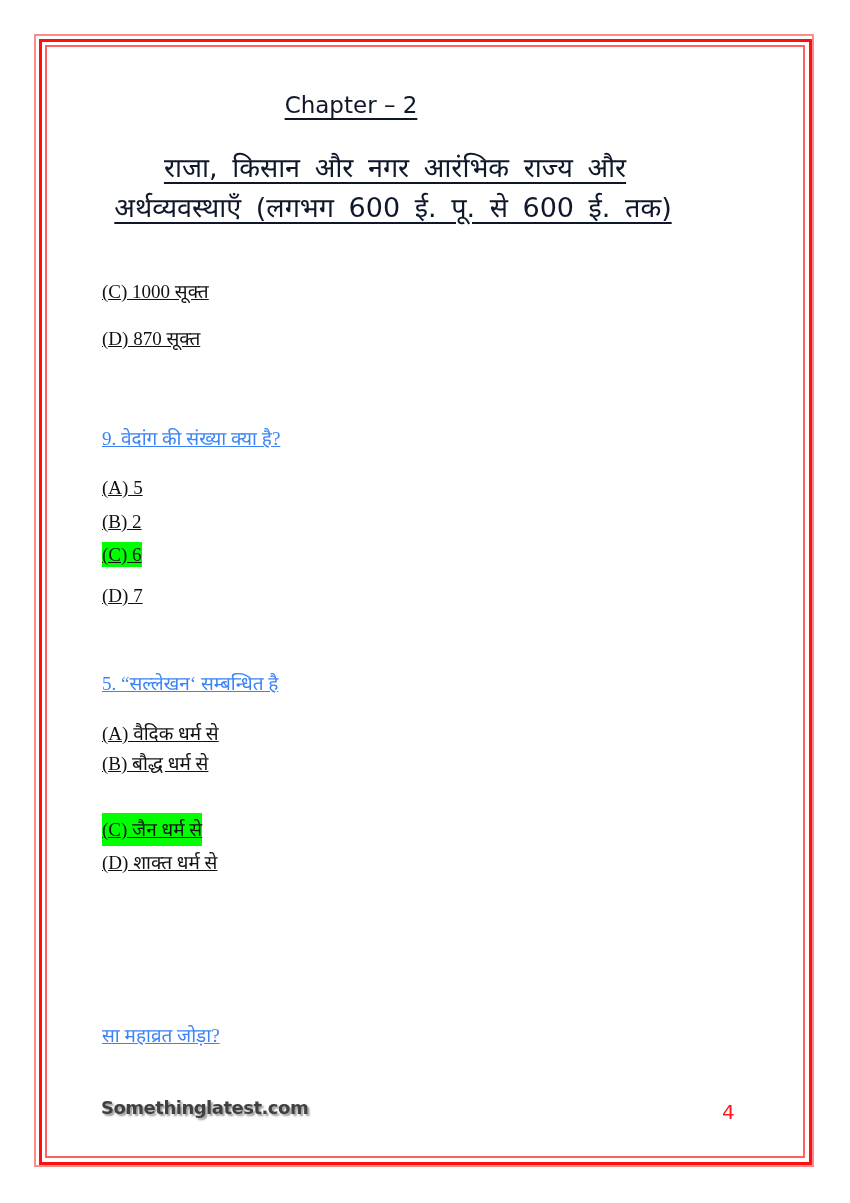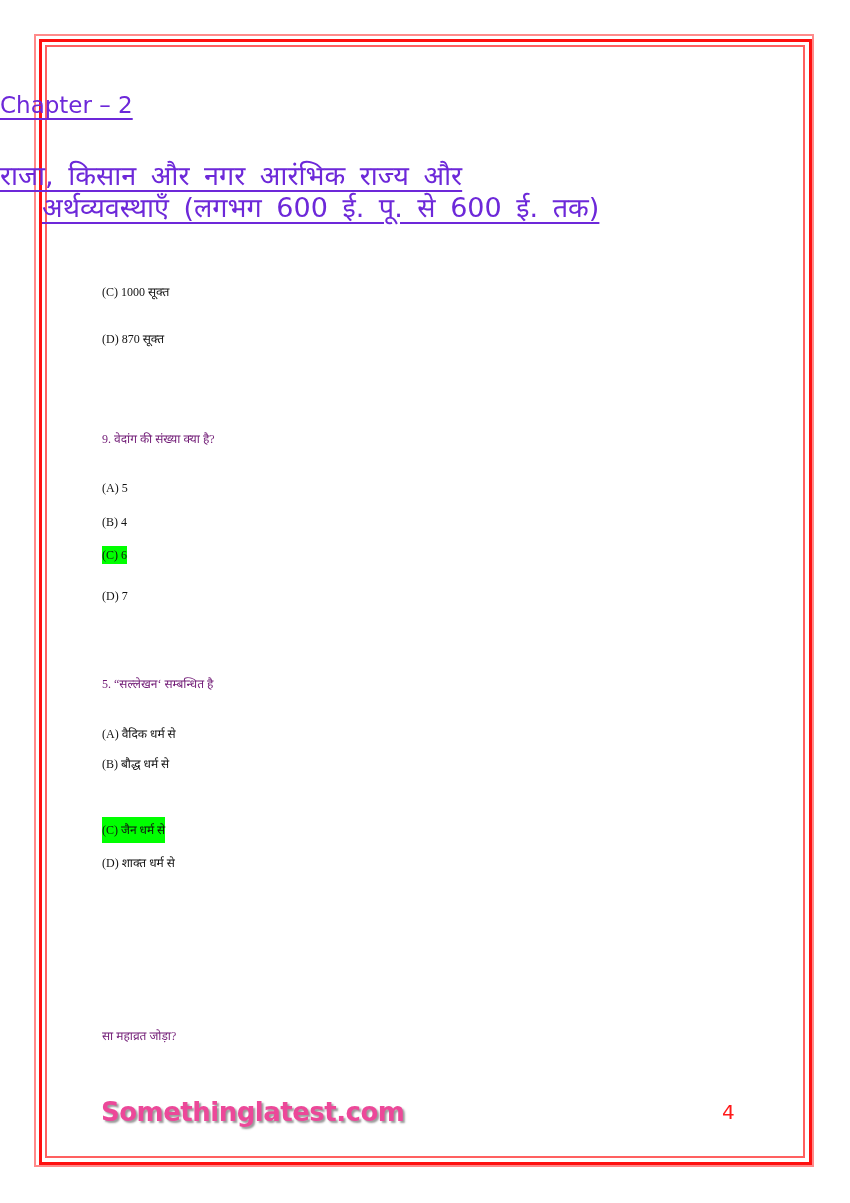--- a/index.html
+++ b/index.html
@@ -2,50 +2,50 @@
 <html><head>
 <meta charset="utf-8">
 <style>
   html, body { margin: 0; padding: 0; background: #ffffff; }
   body { width: 850px; height: 1203px; position: relative; overflow: hidden; }
   .page { position: absolute; left: 0; top: 0; width: 850px; height: 1203px; background: #fff; }
   .border-outer { position: absolute; left: 34px; top: 34px; width: 780px; height: 1133px; border: 2px solid #ff8a8a; box-sizing: border-box; }
   .border-mid { position: absolute; left: 39px; top: 39px; width: 772px; height: 1125px; border: 3px solid #ff1010; box-sizing: border-box; width: 773px; height: 1126px; }
   .border-inner { position: absolute; left: 45px; top: 45px; width: 760px; height: 1113px; border: 2px solid #ff6060; box-sizing: border-box; }
 
-  .title { position: absolute; left: 0; width: 702px; text-align: left; color: #6d28d9; font-family: "DejaVu Sans", sans-serif; text-decoration: underline; text-decoration-thickness: 2px; text-underline-offset: 5px; white-space: nowrap; }
+  .title { position: absolute; left: 0; width: 702px; text-align: center; color: #0f172a; font-family: "DejaVu Sans", sans-serif; text-decoration: underline; text-decoration-thickness: 2px; text-underline-offset: 5px; white-space: nowrap; }
   .t1 { top: 92px; font-size: 23px; }
-  .t2 { top: 156px; font-size: 27px; word-spacing: 6px; }
+  .t2 { top: 148px; font-size: 27px; word-spacing: 6px; padding-left: 44px; }
   .t3 { top: 188px; font-size: 27px; word-spacing: 6px; padding-left: 42px; }
 
-  .line { position: absolute; left: 102px; font-family: "Liberation Serif", "DejaVu Serif", serif; font-size: 12px; color: #111; white-space: nowrap; line-height: 22px; }
-  .q { color: #701a75; }
+  .line { position: absolute; left: 102px; font-family: "Liberation Serif", "DejaVu Serif", serif; font-size: 19px; color: #111; white-space: nowrap; line-height: 22px; text-decoration: underline; }
+  .q { color: #3b82f6; }
   .hl { background: #00ff00; padding: 2px 0; text-align: center; }
 
-  .footer-site { position: absolute; left: 101px; top: 1097px; font-family: "DejaVu Sans", sans-serif; font-weight: bold; font-size: 26px; color: #ec4899; text-shadow: 2px 2px 2px #9a9a9a; letter-spacing: -0.5px; }
+  .footer-site { position: absolute; left: 101px; top: 1097px; font-family: "DejaVu Sans", sans-serif; font-weight: bold; font-size: 18px; color: #404040; text-shadow: 2px 2px 2px #9a9a9a; letter-spacing: -0.5px; }
   .footer-page { position: absolute; left: 722px; top: 1100px; font-family: "DejaVu Sans", sans-serif; font-size: 20px; color: #ff1a1a; }
 </style>
 </head>
 <body>
 
 <div class="page">
   <div class="border-outer"></div>
   <div class="border-mid"></div>
   <div class="border-inner"></div>
 
   <div class="title t1">Chapter – 2</div>
   <div class="title t2">राजा, किसान और नगर आरंभिक राज्य और</div>
   <div class="title t3">अर्थव्यवस्थाएँ (लगभग 600 ई. पू. से 600 ई. तक)</div>
 
   <div class="line" style="top:281px">(C) 1000 सूक्त</div>
   <div class="line" style="top:328px">(D) 870 सूक्त</div>
 
   <div class="line q" style="top:428px">9. वेदांग की संख्या क्या है?</div>
   <div class="line" style="top:477px">(A) 5</div>
-  <div class="line" style="top:511px">(B) 4</div>
+  <div class="line" style="top:511px">(B) 2</div>
   <div class="line" style="top:544px"><span class="hl">(C) 6</span></div>
   <div class="line" style="top:585px">(D) 7</div>
 
   <div class="line q" style="top:673px">5. “सल्लेखन‘ सम्बन्धित है</div>
   <div class="line" style="top:723px">(A) वैदिक धर्म से</div>
   <div class="line" style="top:753px">(B) बौद्ध धर्म से</div>
   <div class="line" style="top:819px"><span class="hl" style="padding:6px 0;">(C) जैन धर्म से</span></div>
   <div class="line" style="top:852px">(D) शाक्त धर्म से</div>
 
   <div class="line q" style="top:1025px">सा महाव्रत जोड़ा?</div>

